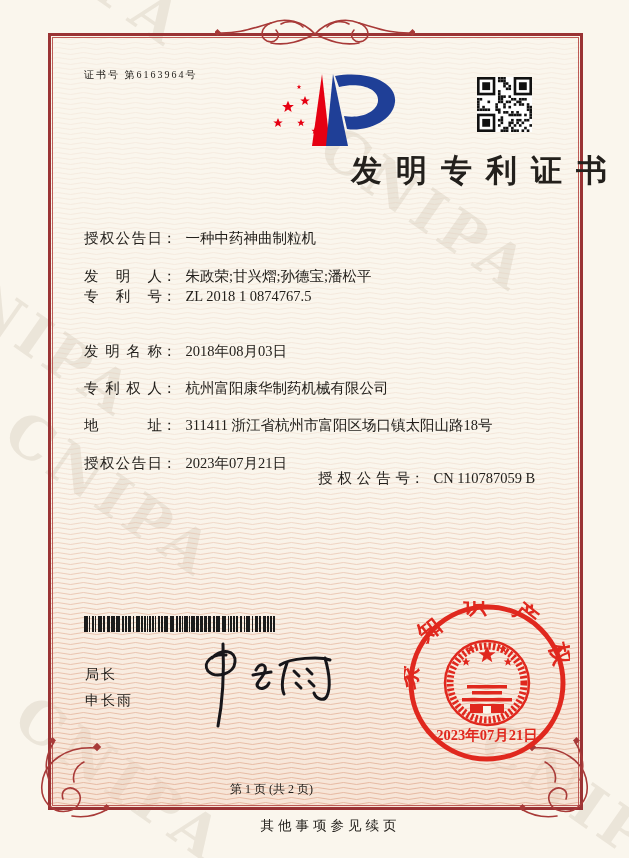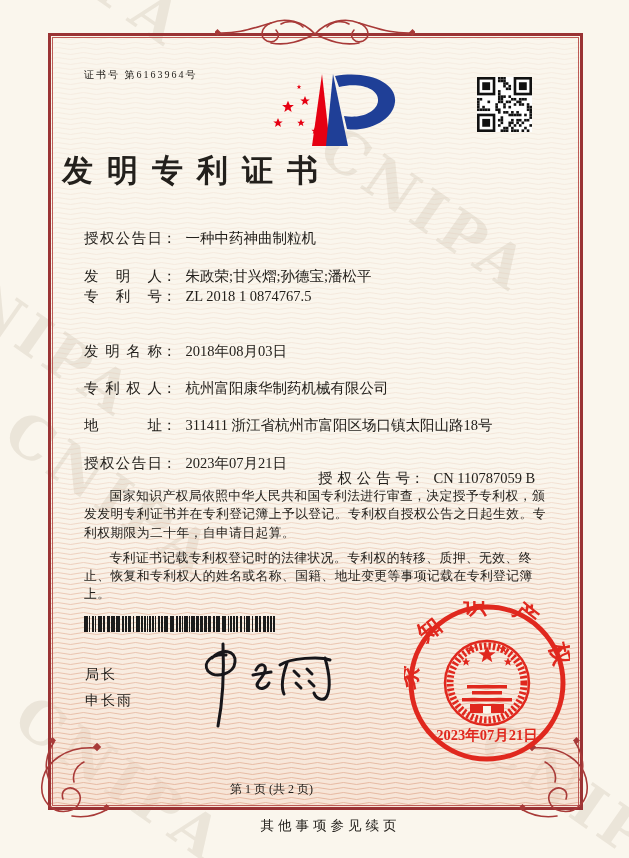--- a/index.html
+++ b/index.html
@@ -9,21 +9,21 @@
   .wm{position:absolute;z-index:1;font-family:"DejaVu Serif",serif;font-weight:bold;
       font-size:58px;letter-spacing:6px;color:rgba(148,128,100,0.14);
       transform:rotate(35deg);white-space:nowrap;user-select:none;}
   
   .frame{position:absolute;left:48px;top:33px;width:535px;height:777px;z-index:2;
          border:3px solid #9a3334;box-sizing:border-box;}
   .frame .innerline{position:absolute;inset:1px;border:1px solid #bd5b55;}
   .frame svg.texture{position:absolute;inset:0;width:100%;height:100%;}
   .content{position:absolute;inset:0;z-index:5;}
   .certno{position:absolute;left:84px;top:68px;font-size:10px;letter-spacing:2px;}
-  .title{position:absolute;left:48px;top:150px;width:573px;text-align:left;
+  .title{position:absolute;left:48px;top:150px;width:573px;text-align:right;
          font-size:31px;font-weight:bold;letter-spacing:14px;text-indent:14px;}
   .row{position:absolute;left:84px;font-size:14.5px;white-space:nowrap;}
   .flabel{display:inline-block;width:78px;text-align:justify;text-align-last:justify;}
   .colon{margin-right:9px;}
   .pair2{position:absolute;left:234px;top:15px;}
   .pair2 .flabel{width:92px;}
   .paras{position:absolute;left:84px;top:487px;width:463px;font-size:12.8px;
          line-height:18.3px;letter-spacing:0.4px;}
   .paras p{margin:0 0 7px 0;text-indent:2em;}
   .signer{position:absolute;left:85px;font-size:14px;letter-spacing:2px;
@@ -254,24 +254,20 @@
     <div class="row" style="top:416px;">
       <span class="flabel">地址</span><span class="colon">：</span><span>311411 浙江省杭州市富阳区场口镇太阳山路18号</span>
     </div>
     <div class="row" style="top:454px;">
       <span class="flabel">授权公告日</span><span class="colon">：</span><span>2023年07月21日</span>
       <span class="pair2">
         <span class="flabel">授权公告号</span><span class="colon">：</span><span>CN 110787059 B</span>
       </span>
     </div>
 
-    <div class="paras">
-      <p>国家知识产权局依照中华人民共和国专利法进行审查，决定授予专利权，颁发发明专利证书并在专利登记簿上予以登记。专利权自授权公告之日起生效。专利权期限为二十年，自申请日起算。</p>
-      <p>专利证书记载专利权登记时的法律状况。专利权的转移、质押、无效、终止、恢复和专利权人的姓名或名称、国籍、地址变更等事项记载在专利登记簿上。</p>
-    </div>
 
     <svg id="barcode-svg" style="position:absolute;left:84px;top:616px;" width="192" height="16" viewBox="0 0 192 16">
         <rect x="0" y="0" width="4" height="16" fill="#1b1b1b"></rect>
         <rect x="5" y="0" width="1" height="16" fill="#1b1b1b"></rect>
         <rect x="8" y="0" width="2" height="16" fill="#1b1b1b"></rect>
         <rect x="11" y="0" width="1" height="16" fill="#1b1b1b"></rect>
         <rect x="14" y="0" width="4" height="16" fill="#1b1b1b"></rect>
         <rect x="19" y="0" width="2" height="16" fill="#1b1b1b"></rect>
         <rect x="23" y="0" width="3" height="16" fill="#1b1b1b"></rect>
         <rect x="27" y="0" width="4" height="16" fill="#1b1b1b"></rect>

